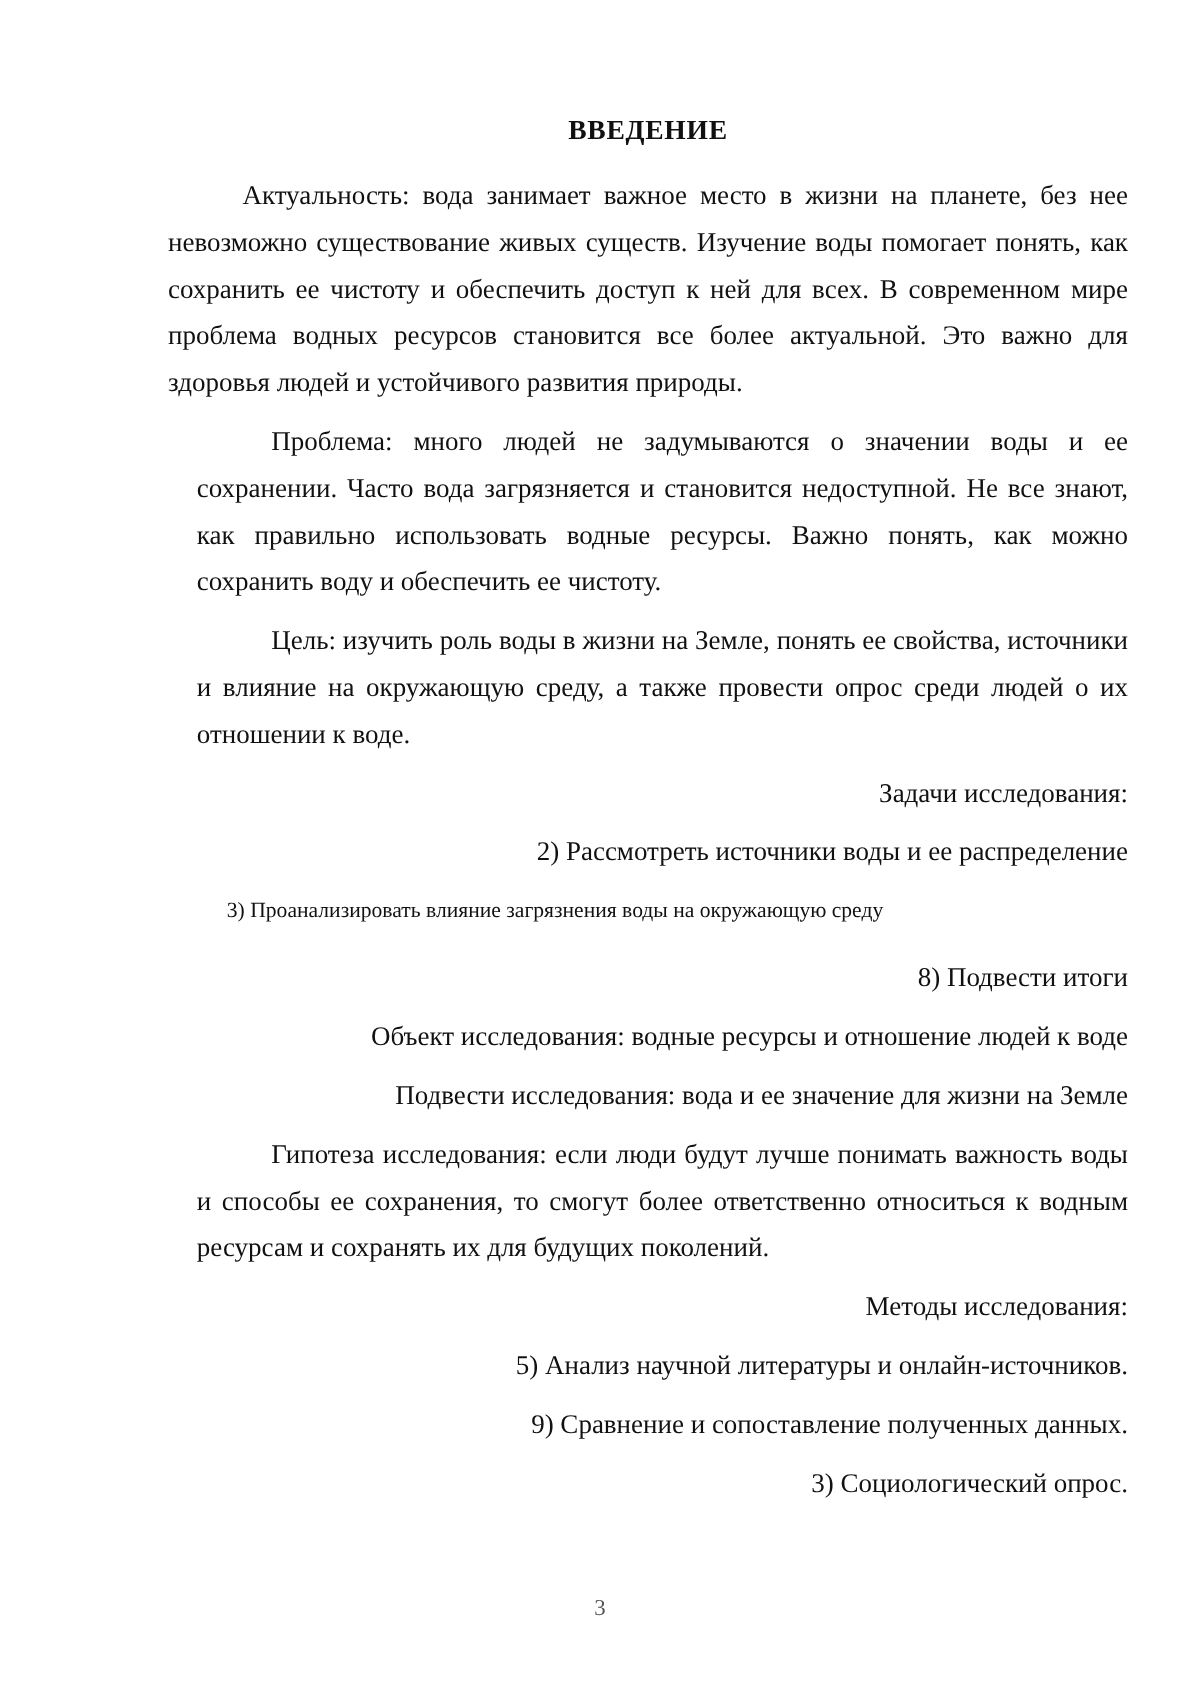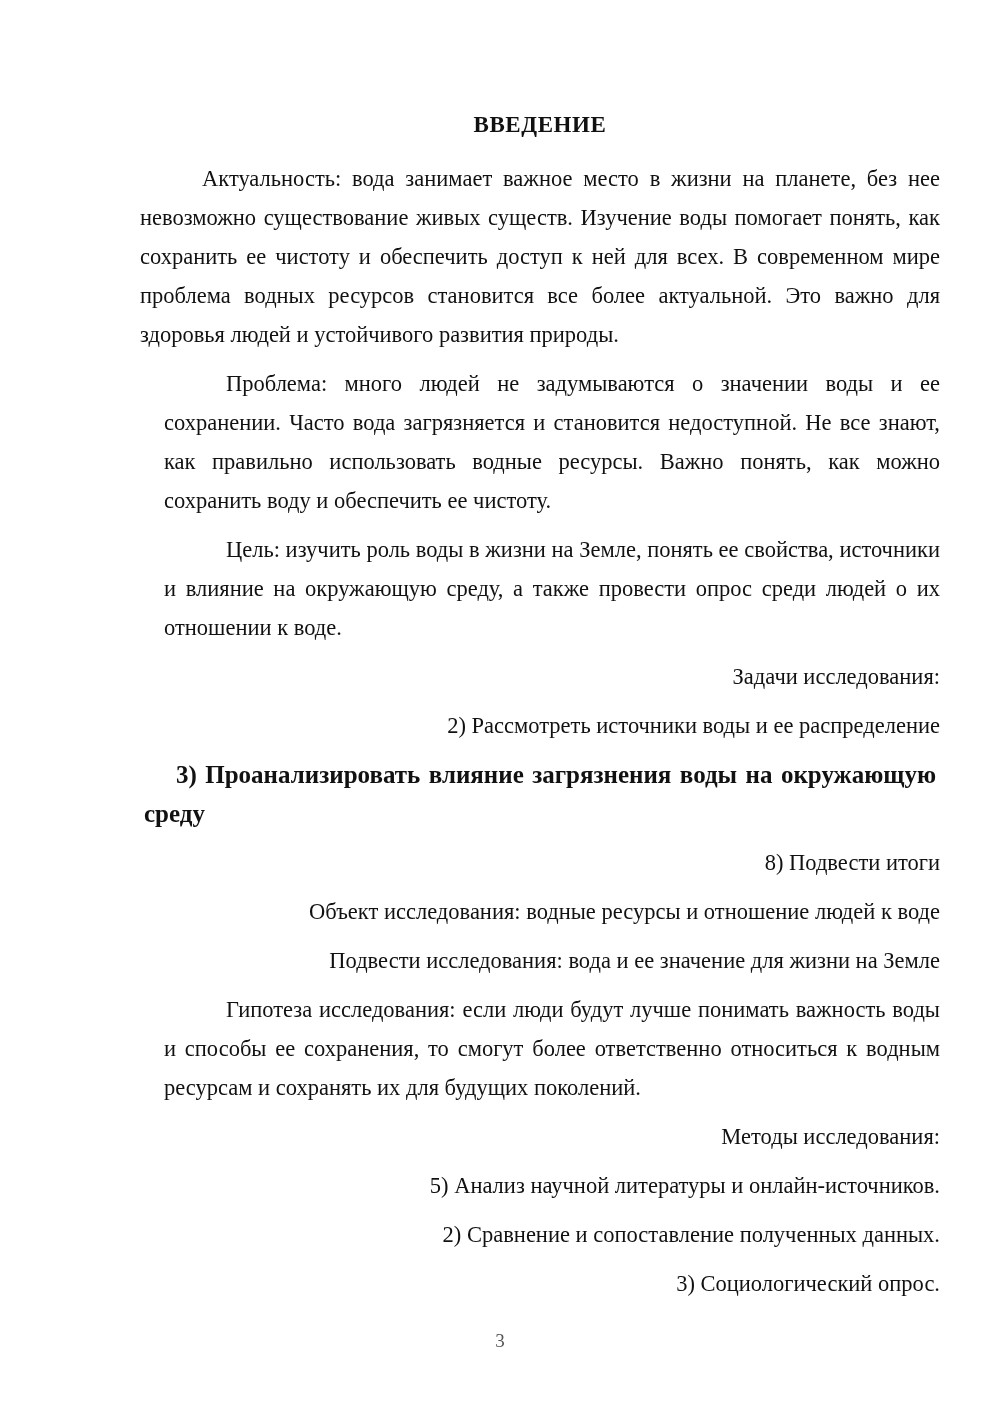--- a/index.html
+++ b/index.html
@@ -20,21 +20,21 @@
     box-sizing: border-box;
     width: 1000px;
     height: 1414px;
     padding: 0;
     position: relative;
     background: #ffffff;
   }
   .content {
     position: absolute;
     left: 140px;
-    top: 16px;
+    top: 0;
     width: 800px;
   }
   .doc-title {
     font-size: 23px;
     font-weight: bold;
     text-align: center;
     letter-spacing: 0.6px;
     margin: 0;
     padding-top: 96px;
     line-height: 1.1;
@@ -66,27 +66,26 @@
   .line.indent-lg {
     padding-left: 62px;
   }
   .line.indent-sm {
     padding-left: 32px;
   }
   .line.gap-top {
     margin-top: 10px;
   }
   .list-item {
-    font-size: 25px;
+    font-size: 18px;
     line-height: 39px;
     text-align: justify;
     text-justify: inter-word;
-    margin: 4px;
+    margin: 17px;
     text-indent: 32px;
-    font-weight: bold;
   }
   .list-item.gap-top {
     margin-top: 10px;
   }
   .page-number {
     position: absolute;
     left: 0;
     right: 0;
     top: 1330px;
     text-align: center;
@@ -122,20 +121,20 @@
     <p class="line indent-lg gap-top">Объект исследования: водные ресурсы и отношение людей к воде</p>
 
     <p class="line indent-lg gap-top">Подвести исследования: вода и ее значение для жизни на Земле</p>
 
     <p class="para gap">Гипотеза исследования: если люди будут лучше понимать важность воды и способы ее сохранения, то смогут более ответственно относиться к водным ресурсам и сохранять их для будущих поколений.</p>
 
     <p class="line indent-lg gap-top">Методы исследования:</p>
 
     <p class="line indent-sm gap-top">5) Анализ научной литературы и онлайн-источников.</p>
 
-    <p class="line indent-sm gap-top">2) Сравнение и сопоставление полученных данных.</p>
+    <p class="line indent-sm gap-top">9) Сравнение и сопоставление полученных данных.</p>
 
     <p class="line indent-sm gap-top">3) Социологический опрос.</p>
 
   </div>
 
   <div class="page-number">3</div>
 </div>
 
 </body></html>

